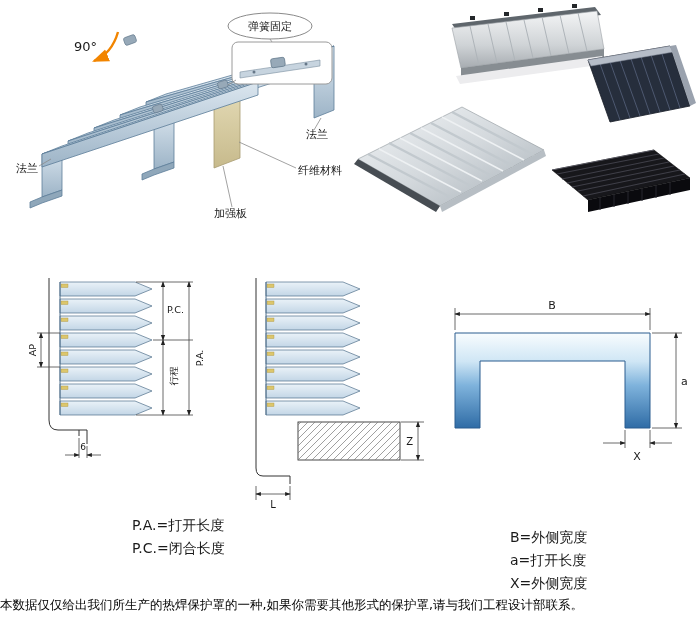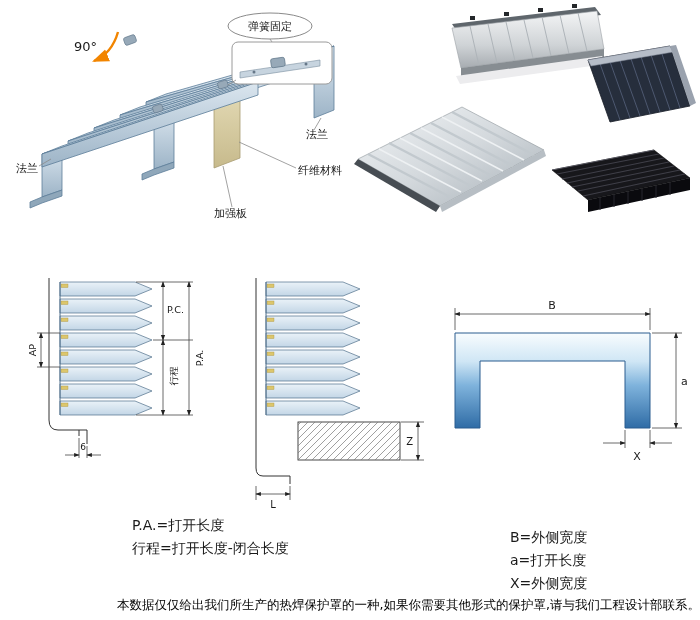--- a/index.html
+++ b/index.html
@@ -3,21 +3,21 @@
 <meta charset="utf-8">
 <style>
   html,body{margin:0;padding:0;background:#fff;}
   .page{position:relative;width:700px;height:620px;background:#ffffff;overflow:hidden;
         font-family:"DejaVu Sans","Liberation Sans",sans-serif;color:#1a1a1a;}
   .page svg{position:absolute;overflow:visible;}
   svg text{font-family:"DejaVu Sans","Liberation Sans",sans-serif;fill:#1a1a1a;}
   .legend-col{position:absolute;font-size:14px;line-height:23px;white-space:nowrap;}
   .legend-left{left:132px;top:514px;}
   .legend-right{left:510px;top:514px;margin-top:12px;}
-  .footer{position:absolute;left:0;right:0;top:597px;text-align:right;font-size:12.5px;color:#000;}
+  .footer{position:absolute;left:0;right:0;top:597px;text-align:left;font-size:12.5px;color:#000;}
 </style>
 </head>
 <body>
 
 <div class="page">
 
   <svg style="left:8px;top:6px" width="340" height="230" viewBox="0 0 340 230">
     <defs>
       <linearGradient id="gTop" x1="0" y1="0" x2="0" y2="1">
         <stop offset="0" stop-color="#f2f7fb"></stop>
@@ -312,21 +312,21 @@
       <line x1="163" y1="155" x2="185" y2="155" marker-end="url(#aD3)"></line>
       <line x1="232" y1="155" x2="210" y2="155" marker-end="url(#aD3)"></line>
     </g>
     <text x="112" y="21" font-size="11" text-anchor="middle">B</text>
     <text x="241" y="97" font-size="11">a</text>
     <text x="197" y="172" font-size="11" text-anchor="middle">X</text>
   </svg>
 
   <div class="legend-col legend-left">
     <div>P.A.=打开长度</div>
-    <div>行程=打开长度-闭合长度</div>
+    <div>P.C.=闭合长度</div>
   </div>
   <div class="legend-col legend-right">
     <div>B=外侧宽度</div>
     <div>a=打开长度</div>
     <div>X=外侧宽度</div>
   </div>
 
   <div class="footer">本数据仅仅给出我们所生产的热焊保护罩的一种,如果你需要其他形式的保护罩,请与我们工程设计部联系。</div>
 
 </div>

